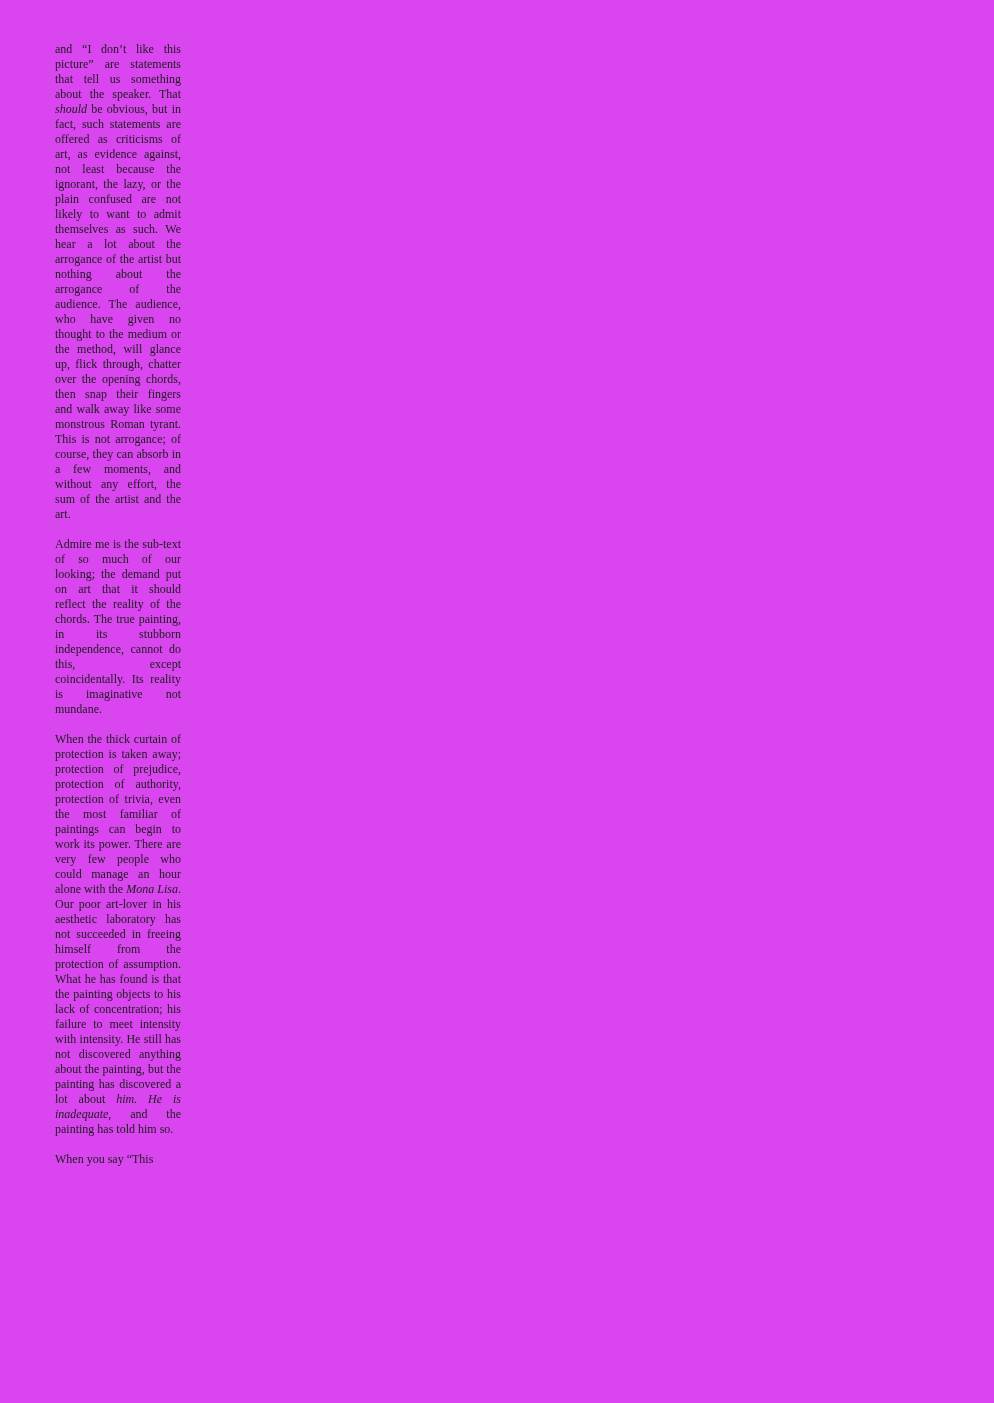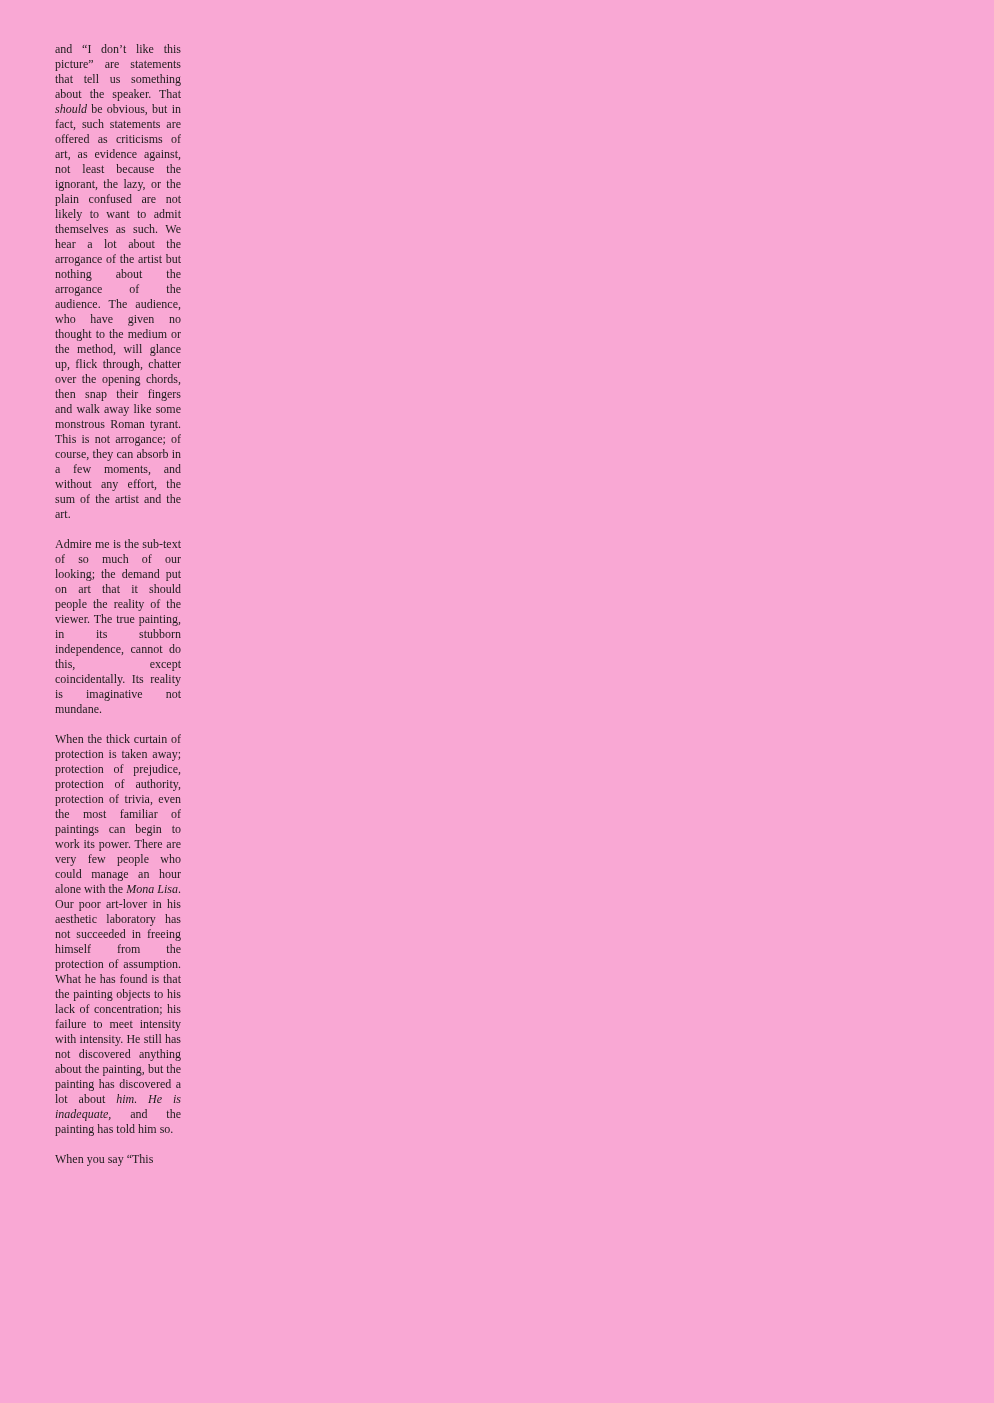--- a/index.html
+++ b/index.html
@@ -9,21 +9,21 @@
   body {
     width: 994px;
     height: 1403px;
     position: relative;
     background: #ffffff;
     overflow: hidden;
   }
   .document-page {
     position: absolute;
     inset: 0;
-    background: #f9a8d4;
+    background: #d946ef;
   }
   .text-column {
     position: absolute;
     left: 55px;
     top: 42px;
     width: 126px;
     font-family: "Liberation Serif", "DejaVu Serif", serif;
     font-size: 12px;
     line-height: 15px;
     color: #1c1c1c;
@@ -41,17 +41,17 @@
   .text-column em {
     font-style: italic;
   }
 </style>
 </head>
 <body>
 
 <div class="document-page">
   <div class="text-column">
       <p><span>and “I don’t like this picture” are statements that tell us something about the speaker. That </span><em>should</em><span> be obvious, but in fact, such statements are offered as criticisms of art, as evidence against, not least because the ignorant, the lazy, or the plain confused are not likely to want to admit themselves as such. We hear a lot about the arrogance of the artist but nothing about the arrogance of the audience. The audience, who have given no thought to the medium or the method, will glance up, flick through, chatter over the opening chords, then snap their fingers and walk away like some monstrous Roman tyrant. This is not arrogance; of course, they can absorb in a few moments, and without any effort, the sum of the artist and the art.</span></p>
-      <p><span>Admire me is the sub-text of so much of our looking; the demand put on art that it should people the reality of the viewer. The true painting, in its stubborn independence, cannot do this, except coincidentally. Its reality is imaginative not mundane.</span></p>
+      <p><span>Admire me is the sub-text of so much of our looking; the demand put on art that it should reflect the reality of the chords. The true painting, in its stubborn independence, cannot do this, except coincidentally. Its reality is imaginative not mundane.</span></p>
       <p><span>When the thick curtain of protection is taken away; protection of prejudice, protection of authority, protection of trivia, even the most familiar of paintings can begin to work its power. There are very few people who could manage an hour alone with the </span><em>Mona Lisa</em><span>. Our poor art-lover in his aesthetic laboratory has not succeeded in freeing himself from the protection of assumption. What he has found is that the painting objects to his lack of concentration; his failure to meet intensity with intensity. He still has not discovered anything about the painting, but the painting has discovered a lot about </span><em>him. He is inadequate,</em><span> and the painting has told him so.</span></p>
       <p><span>When you say “This</span></p>
     </div>
 </div>
 
 </body></html>

